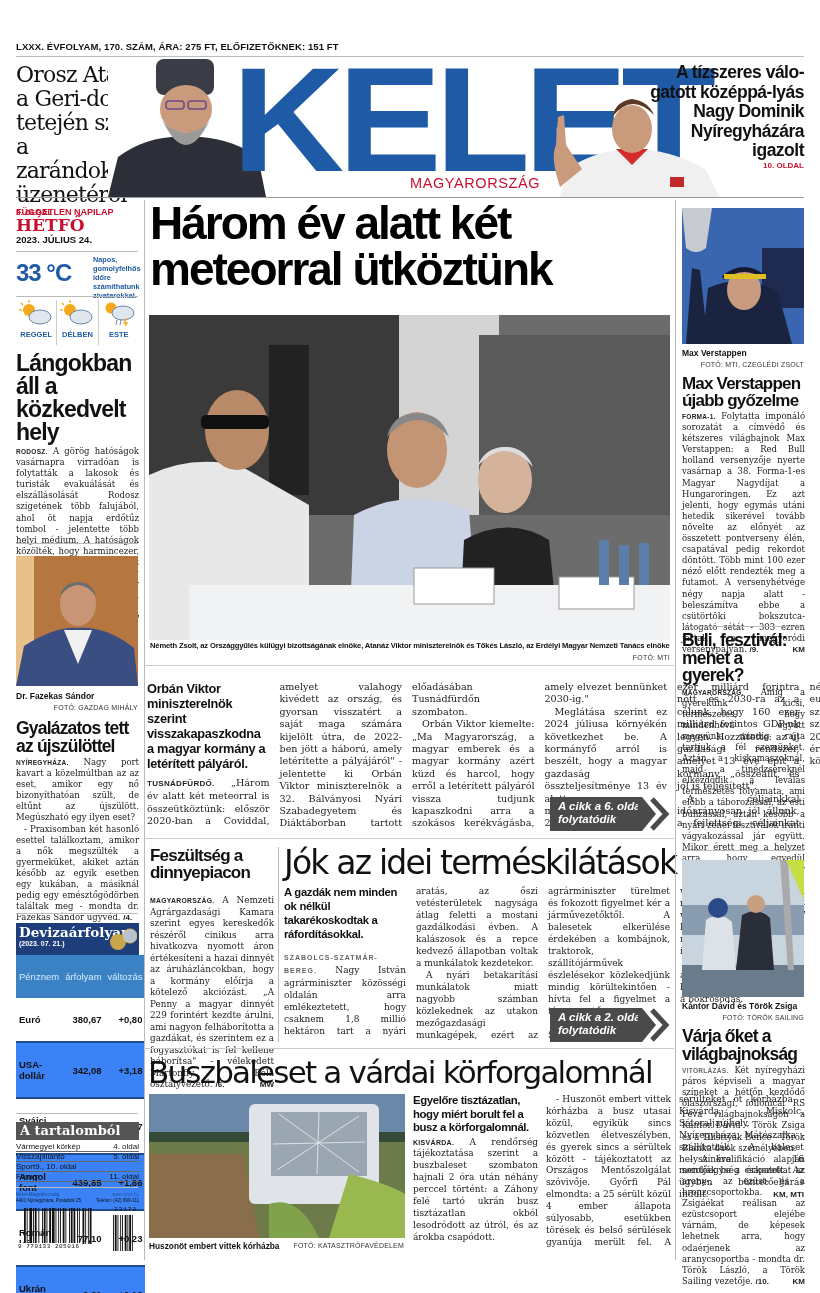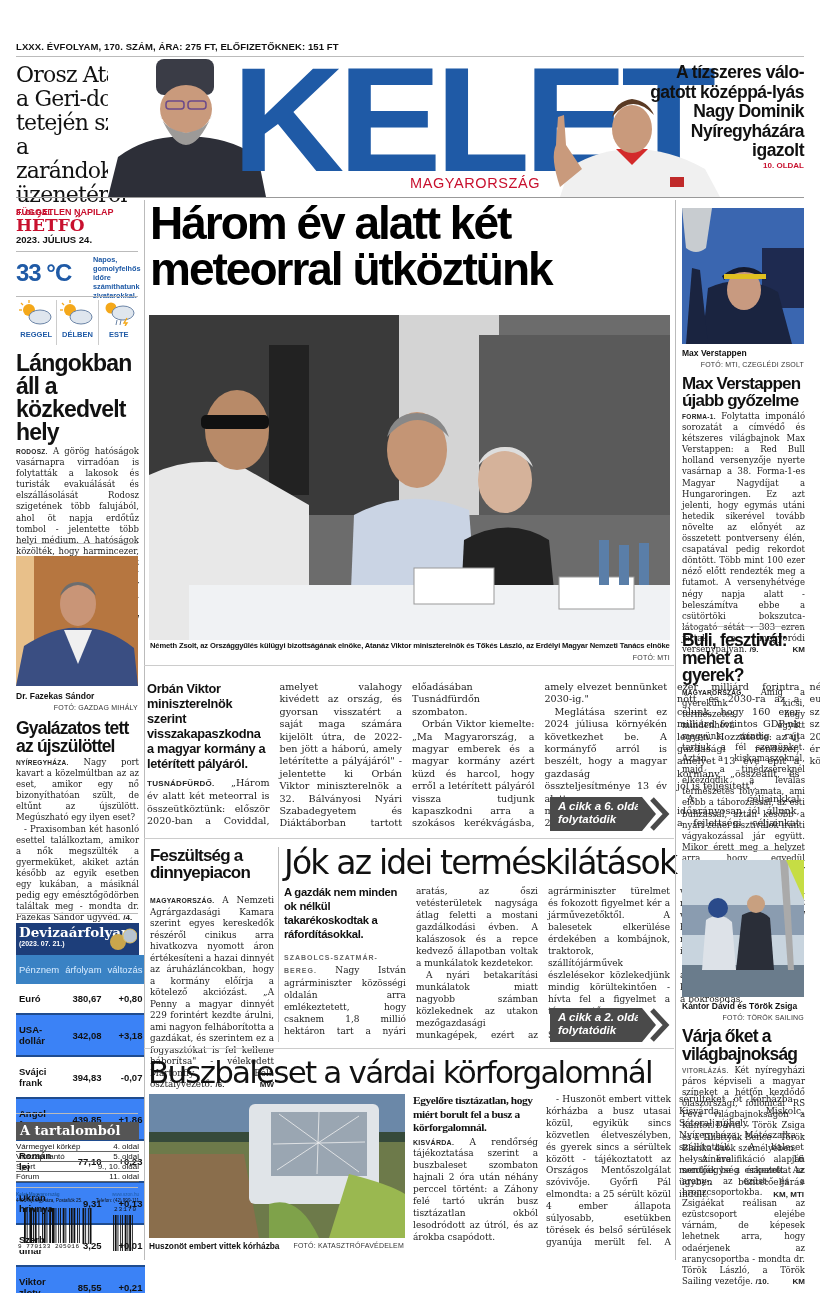--- a/index.html
+++ b/index.html
@@ -15,21 +15,21 @@
 .kick{font-family:"Liberation Sans",sans-serif;font-weight:700;font-size:8px;letter-spacing:0.3px;color:#222}
 .sig{font-family:"Liberation Sans",sans-serif;font-weight:700;font-size:8px;float:right}
 .cap{font-family:"Liberation Sans",sans-serif;font-weight:700;font-size:8.5px;color:#111}
 .foto{font-family:"Liberation Sans",sans-serif;font-size:7px;color:#333;text-align:right;letter-spacing:0.2px}
 .h2{font-family:"Liberation Sans",sans-serif;font-weight:700;color:#111;letter-spacing:-0.8px;line-height:1.0}
 .photo{position:absolute;overflow:hidden}
 .cont{position:absolute;height:34px;background:#4a4a4a;color:#fff;font-family:"Liberation Sans",sans-serif;font-weight:700;font-style:italic;font-size:11.5px;line-height:13px;padding:3px 8px}
 .cont .chev{position:absolute;right:-4px;top:0;width:34px;height:34px}
 .cols{column-gap:10px;column-fill:auto}
 table.fx{border-collapse:collapse;width:100%;font-family:"Liberation Sans",sans-serif;font-size:9.5px;font-weight:700}
-table.fx td{padding:9px 3px;border-bottom:2px solid #1f4c8f}
+table.fx td{padding:16px 3px;border-bottom:2px solid #1f4c8f}
 table.fx tr.alt td{background:#3b82f6}
 table.fx td.n{text-align:right}
 </style>
 </head>
 <body>
 
 <div class="abs sans" style="left:16px;top:41px;font-size:9.5px;font-weight:700;letter-spacing:0.1px;color:#111">LXXX. ÉVFOLYAM, 170. SZÁM, ÁRA: 275 FT, ELŐFIZETŐKNEK: 151 FT</div>
 <div class="rule" style="left:16px;top:56px;width:788px"></div>
 
 <div class="abs" style="left:16px;top:63px;width:140px">
@@ -213,21 +213,21 @@
 <div class="abs" style="left:16px;top:1122px;width:123px">
   <div style="background:#555;color:#fff;font-family:'DejaVu Serif',serif;font-weight:700;font-size:13px;padding:1px 4px;height:18px">A tartalomból</div>
   <div style="display:flex;justify-content:space-between;font-family:'Liberation Sans',sans-serif;font-size:8px;border-bottom:1px solid #666;padding-top:2px">
       <span>Vármegyei körkép</span>
       <span>4. oldal</span>
     </div>
   <div style="display:flex;justify-content:space-between;font-family:'Liberation Sans',sans-serif;font-size:8px;border-bottom:1px solid #666">
       <span>Visszapillantó</span>
       <span>5. oldal</span>
     </div>
-  <div style="display:flex;justify-content:space-between;font-family:'Liberation Sans',sans-serif;font-size:8px;border-bottom:1px solid #666">
+  <div style="display:flex;justify-content:flex-start;font-family:'Liberation Sans',sans-serif;font-size:8px;border-bottom:1px solid #666">
       <span>Sport</span>
       <span>9., 10. oldal</span>
     </div>
   <div style="display:flex;justify-content:space-between;font-family:'Liberation Sans',sans-serif;font-size:8px;border-bottom:1px solid #666">
       <span>Fórum</span>
       <span>11. oldal</span>
     </div>
 </div>
 <div class="rule" style="left:16px;top:1187px;width:122px"></div>
 
@@ -376,21 +376,21 @@
       </g>
     <path d="M120 110 Q150 100 170 144 L120 144Z" fill="#7fa24a"></path>
     <path d="M200 80 Q240 90 256 100 L256 144 L180 144Z" fill="#9ab850"></path>
   </svg>
 </div>
 <div class="abs cap" style="left:149px;top:1241px;font-size:8.3px">Huszonöt embert vittek kórházba</div>
 <div class="abs foto" style="left:250px;top:1242px;width:154px">FOTÓ: KATASZTRÓFAVÉDELEM</div>
 
 <div class="abs" style="left:413px;top:1094px;width:258px;height:162px">
   <div class="cols" style="column-count:2;height:162px;column-gap:8px">
-    <div style="font-family:Liberation Serif, serif;font-weight:700;font-size:11.4px;line-height:13.5px;letter-spacing:-0.4px;margin-bottom:2px">Egyelőre tisztázatlan, hogy miért borult fel a busz a körforgalomnál.</div>
+    <div style="font-family:Liberation Sans, sans-serif;font-weight:700;font-size:11.4px;line-height:13.5px;letter-spacing:-0.4px;margin-bottom:2px">Egyelőre tisztázatlan, hogy miért borult fel a busz a körforgalomnál.</div>
     <div class="body" style="font-size:9px;line-height:11.9px"><span class="kick" style="font-size:7px">KISVÁRDA.</span> <span>A rendőrség tájékoztatása szerint a buszbaleset szombaton hajnali 2 óra után néhány perccel történt: a Záhony felé tartó ukrán busz tisztázatlan okból lesodródott az útról, és az árokba csapódott.</span></div>
     <div class="body" style="font-size:9px;line-height:11.9px;text-indent:10px"><span>- Huszonöt embert vittek kórházba a busz utasai közül, egyikük sincs közvetlen életveszélyben, és gyerek sincs a sérültek között - tájékoztatott az Országos Mentőszolgálat szóvivője. Győrfi Pál elmondta: a 25 sérült közül 4 ember állapota súlyosabb, esetükben törések és belső sérülések gyanúja merült fel. A sérülteket öt kórházba - Kisvárda, Miskolc, Sátoraljaújhely, Nyíregyháza, Mátészalka - szállították. A baleset helyszínére 16 mentőegység érkezett. Az ügyben büntetőeljárás indult.</span><span class="sig">KM, MTI</span></div>
   </div>
 </div>
 
 <div class="vrule" style="left:675px;top:200px;height:1060px"></div>
 
 <div class="photo" style="left:682px;top:208px;width:122px;height:136px">
   <svg width="122" height="136" viewBox="0 0 122 136">
     <rect width="122" height="136" fill="#3a66b0"></rect>

